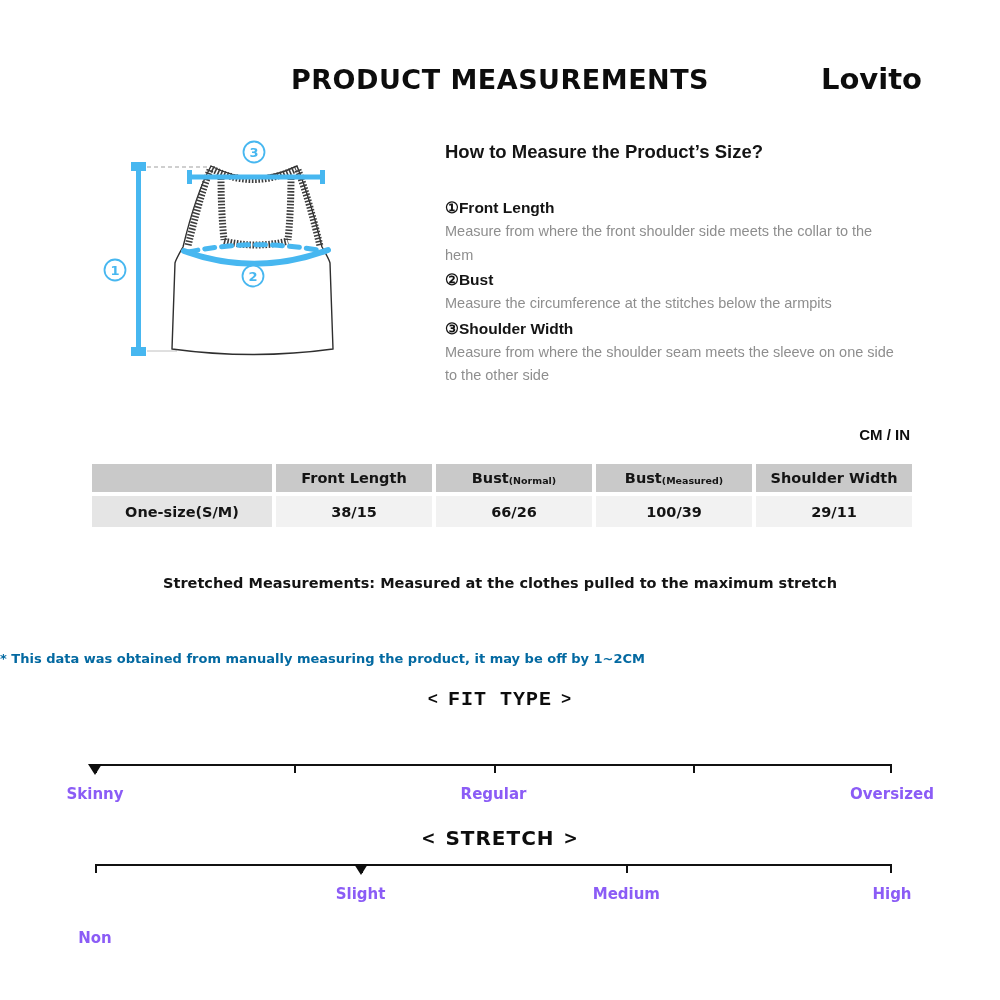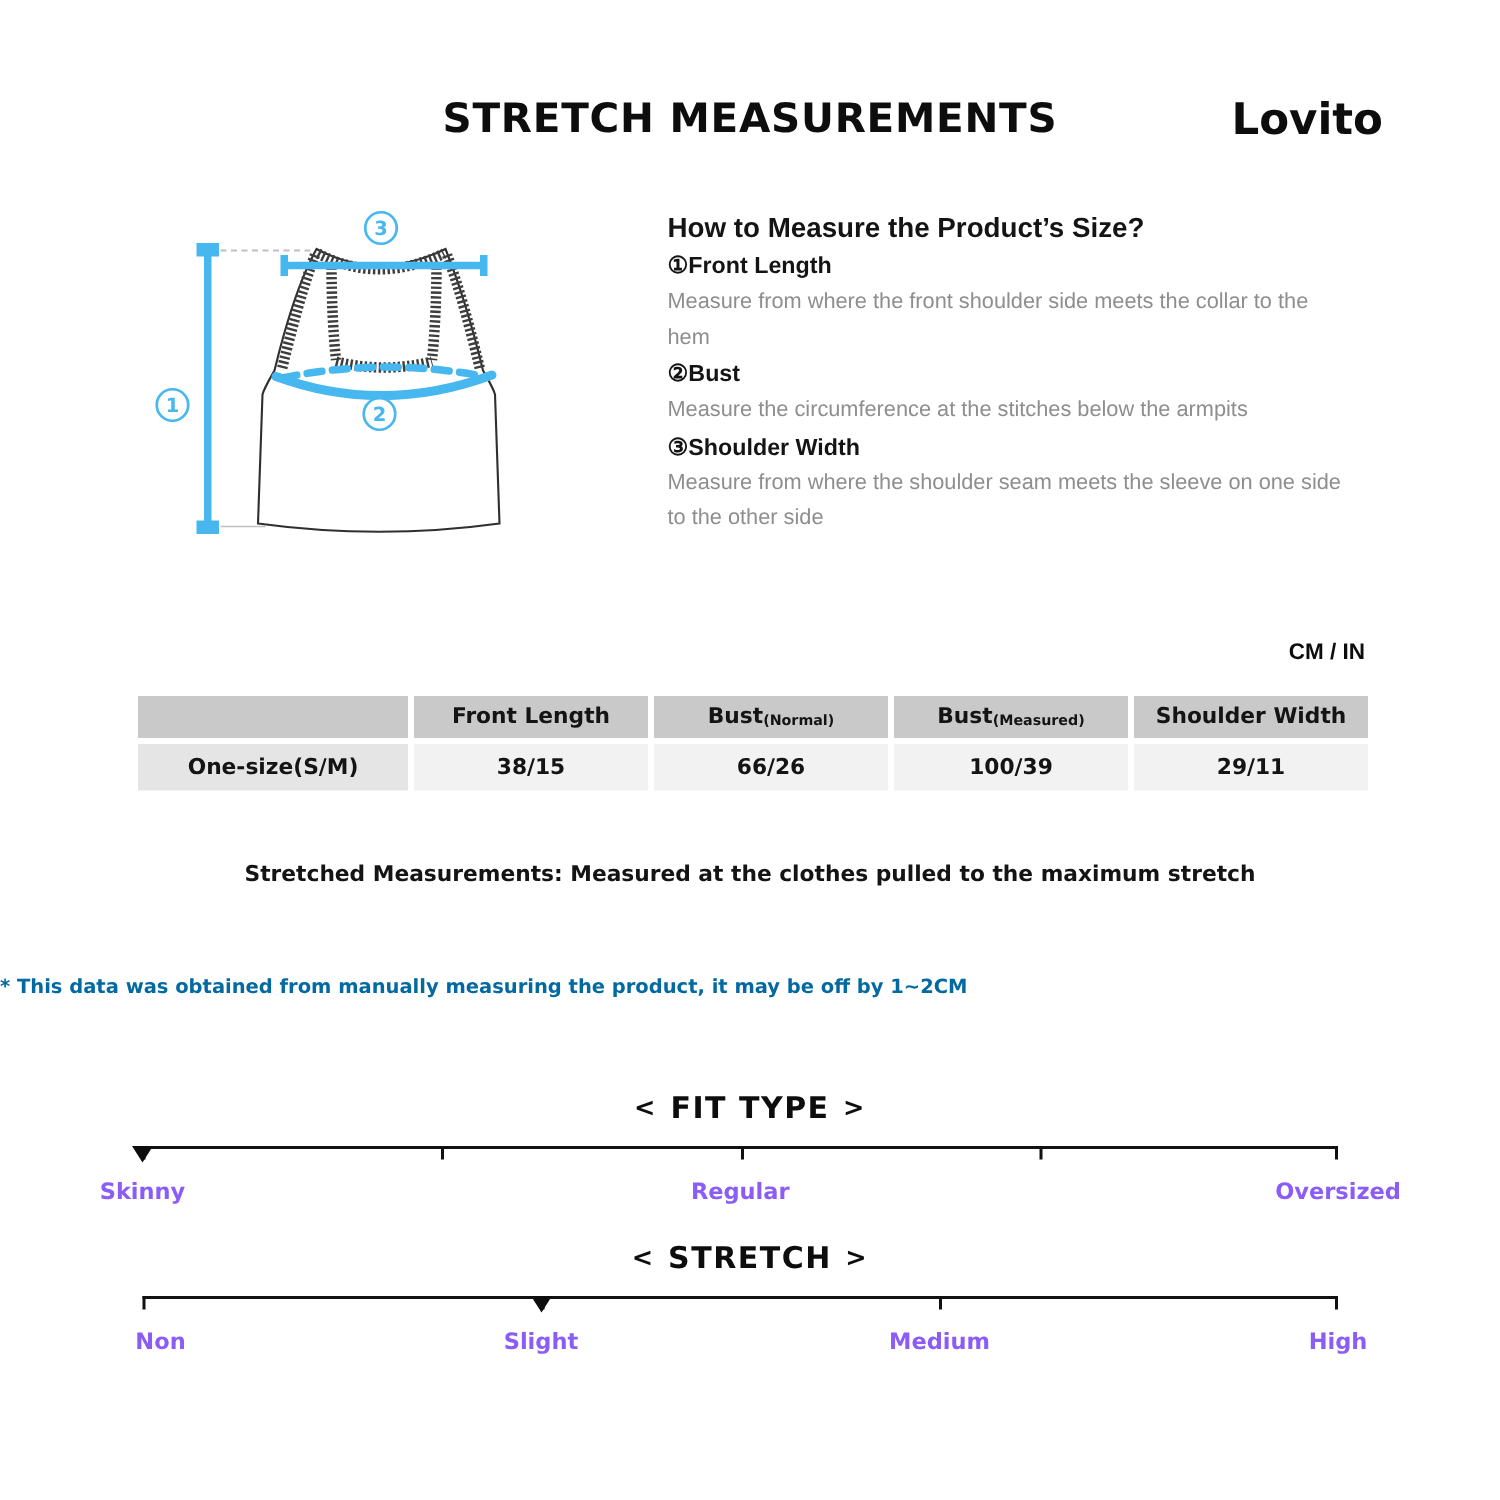--- a/index.html
+++ b/index.html
@@ -7,21 +7,21 @@
        font-family:"Liberation Sans",sans-serif;color:#111;}
   .abs{position:absolute;}
 
   
   .page-title{left:0;right:0;top:64px;text-align:center;
     font-family:"DejaVu Sans",sans-serif;font-weight:800;font-size:27px;letter-spacing:.5px;color:#0d0d0d;}
   .brand{top:62px;right:78px;font-family:"DejaVu Sans",sans-serif;font-weight:800;font-size:29px;color:#0d0d0d;}
 
   
   .howto{left:445px;top:139px;width:455px;}
-  .howto h2{margin:0 0 0 0;font-size:18.5px;line-height:26px;font-weight:700;color:#141414;}
+  .howto h2{margin:0 0 30px 0;font-size:18.5px;line-height:26px;font-weight:700;color:#141414;}
   .mi-title{font-size:15.5px;line-height:25px;font-weight:700;color:#141414;}
   .mi-desc{font-size:14.5px;line-height:23.5px;color:#8e8e8e;margin:0;}
 
   
   .units{top:426px;right:90px;font-weight:700;font-size:15px;color:#0d0d0d;
     font-family:Liberation Sans, sans-serif;}
 
   
   .size-table{left:92px;top:464px;width:820px;display:grid;
     grid-template-columns:180px 156px 156px 156px 156px;grid-auto-rows:auto;gap:4px;}
@@ -48,21 +48,21 @@
   .tick{position:absolute;top:0;width:2px;height:9px;background:#111;}
   .marker{position:absolute;top:0;width:0;height:0;transform:translateX(-50%);
     border-left:7px solid transparent;border-right:7px solid transparent;border-top:11px solid #0d0d0d;}
   .scale-labels{left:95px;width:797px;height:20px;}
   .scale-labels span{position:absolute;transform:translateX(-50%);white-space:nowrap;
     font-family:"DejaVu Sans",sans-serif;font-weight:700;font-size:15px;color:#8b5cf6;}
 </style>
 </head>
 <body>
 
-<div class="abs page-title">STRETCH MEASUREMENTS</div>
+<div class="abs page-title">PRODUCT MEASUREMENTS</div>
 <div class="abs brand">Lovito</div>
 
 <svg class="abs" style="left:90px;top:130px;" width="340" height="250" viewBox="90 130 340 250">
 
   <line x1="147" y1="167" x2="209" y2="167" stroke="#c0c0c0" stroke-width="1.3" stroke-dasharray="4 3"></line>
   <line x1="147" y1="351" x2="177" y2="351" stroke="#c0c0c0" stroke-width="1"></line>
 
   <path d="M211,166 Q252,188 297,166
            C305,186 315,218 322,247
            C326,254 329,259 330,263
@@ -138,21 +138,21 @@
   <div class="cell val">66/26</div>
   <div class="cell val">100/39</div>
   <div class="cell val">29/11</div>
 </div>
 
 <div class="abs notes">
   <div>Stretched Measurements: Measured at the clothes pulled to the maximum stretch</div>
 </div>
 <div class="abs disclaimer">* This data was obtained from manually measuring the product, it may be off by 1~2CM</div>
 
-<div class="abs scale-title" style="top:726px;"><span class="chev l">&lt;</span><span>FIT TYPE</span><span class="chev r">&gt;</span></div>
+<div class="abs scale-title" style="top:688px;font-family:Liberation Mono, monospace;"><span class="chev l">&lt;</span><span>FIT TYPE</span><span class="chev r">&gt;</span></div>
 
 <div class="abs scale-line" style="top:764px;">
   <div class="tick" style="left:0;"></div>
   <div class="tick" style="left:25%;"></div>
   <div class="tick" style="left:50%;"></div>
   <div class="tick" style="left:75%;"></div>
   <div class="tick" style="right:0;"></div>
   <div class="marker" style="left:0;"></div>
 </div>
 <div class="abs scale-labels" style="top:785px;">
@@ -164,17 +164,17 @@
 <div class="abs scale-title" style="top:826px;"><span class="chev l">&lt;</span><span>STRETCH</span><span class="chev r">&gt;</span></div>
 
 <div class="abs scale-line" style="top:864px;">
   <div class="tick" style="left:0;"></div>
   <div class="tick" style="left:33.33%;"></div>
   <div class="tick" style="left:66.67%;"></div>
   <div class="tick" style="right:0;"></div>
   <div class="marker" style="left:33.33%;"></div>
 </div>
 <div class="abs scale-labels" style="top:885px;">
-  <span style="left:12px;">Non</span>
+  <span style="left:0;margin-top:44px;">Non</span>
   <span style="left:33.33%;">Slight</span>
   <span style="left:66.67%;">Medium</span>
   <span style="left:100%;">High</span>
 </div>
 
 </body></html>

